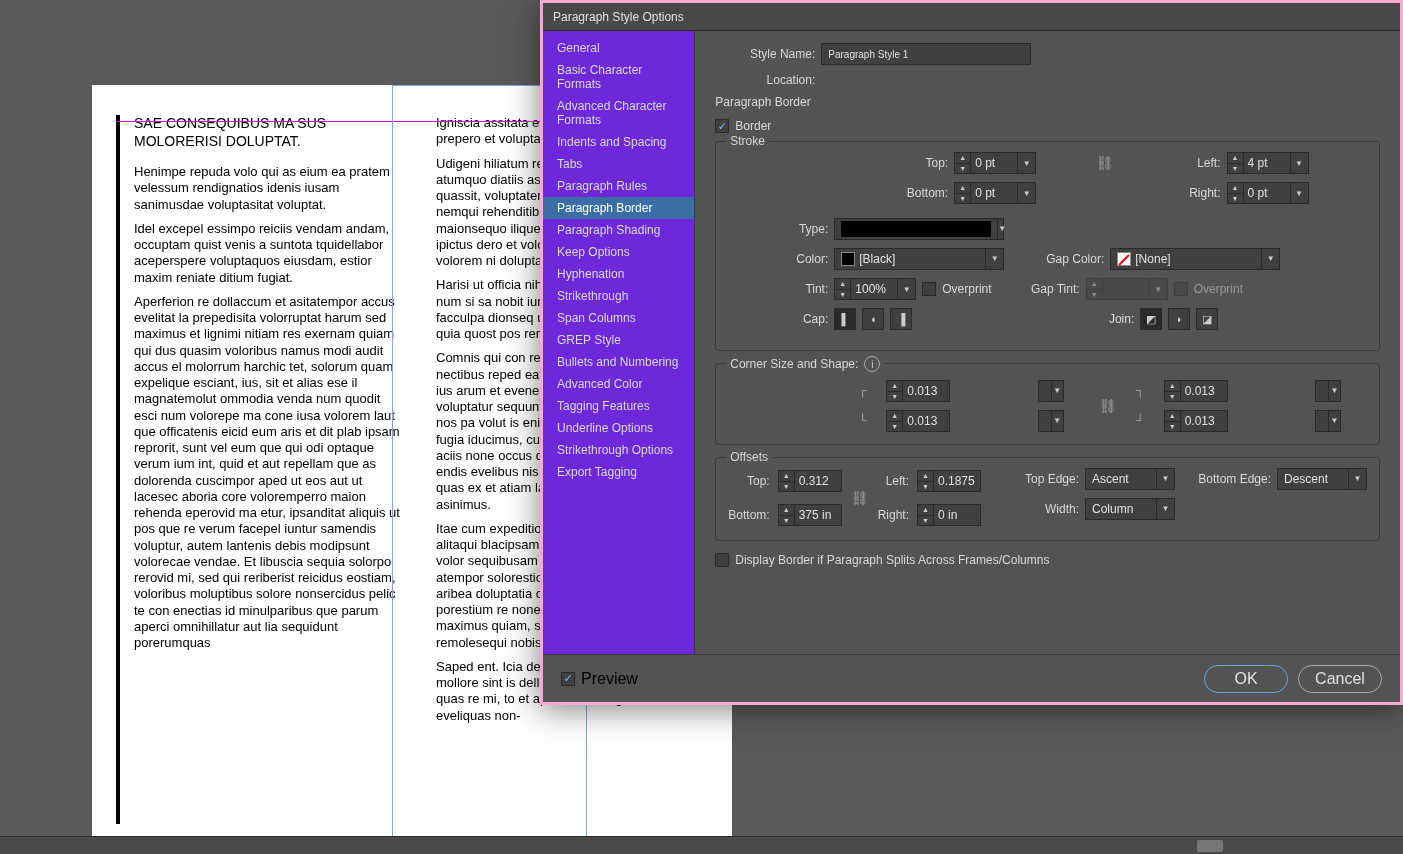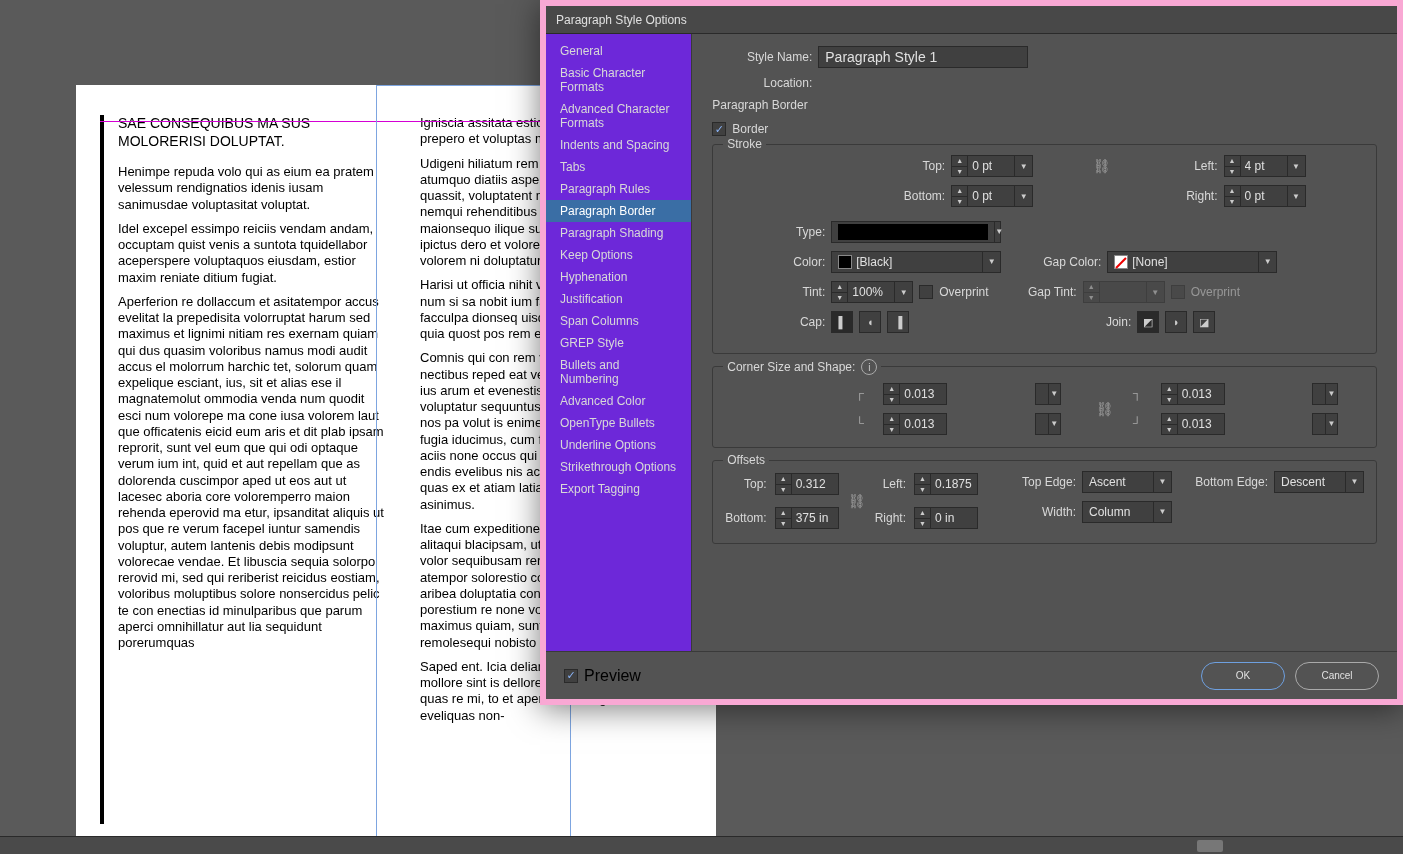--- a/index.html
+++ b/index.html
@@ -1,44 +1,44 @@
 <!DOCTYPE html>
 <html><head>
 <meta charset="utf-8">
 <style>
 * { box-sizing: border-box; margin: 0; padding: 0; font-family: -apple-system, "Segoe UI", Arial, sans-serif; }
 body { background: #5a5a5a; width: 1403px; height: 854px; overflow: hidden; position: relative; }
 
 
-.doc-area { position: absolute; left: 76px; top: 85px; width: 640px; height: 769px; background: #fff; }
+.doc-area { position: absolute; left: 92px; top: 85px; width: 640px; height: 769px; background: #fff; }
 .doc-inner { display: flex; gap: 30px; padding: 30px 24px; height: 100%; }
 .col { flex: 1; font-family: "Times New Roman", serif; font-size: 13px; line-height: 1.25; color: #000; }
 .col.col1 { border-left: 4px solid #000; padding-left: 14px; }
 .doc-heading { font-size: 14px; font-weight: normal; margin-bottom: 14px; }
 .doc-p { margin-bottom: 8px; }
 .doc-frame { position:absolute; border:1px solid #7da5e0; pointer-events:none; }
 .doc-frame.f2 { left:300px; top:0; width:195px; height:769px; border-color:#7da5e0; }
 .magenta-guide { position:absolute; left:24px; right:40px; top:36px; height:0; border-top:1px solid #d400d4; }
 
 
-.dialog { position: absolute; left: 540px; top: 0; width: 863px; height: 705px; background: #535353; box-shadow: 0 4px 30px rgba(0,0,0,.5); border: 6px solid #f9a8d4; }
+.dialog { position: absolute; left: 540px; top: 0; width: 863px; height: 705px; background: #535353; box-shadow: 0 4px 30px rgba(0,0,0,.5); border: 3px solid #f9a8d4; }
 .dialog-title { height: 28px; line-height: 28px; padding: 0 10px; color: #e0e0e0; font-size: 12px; background: #484848; border-bottom: 1px solid #2a2a2a; }
 .dialog-body { display: flex; height: calc(100% - 28px - 48px); }
 .sidebar { width: 195px; background: #6d28d9; border-right: 1px solid #3a3a3a; padding-top: 6px; }
 .sidebar-item { padding: 4px 14px; font-size: 12px; color: #d8d8d8; cursor: pointer; }
 .sidebar-item.active { background: #3a6ea5; color: #fff; }
 .panel { flex: 1; padding: 16px 20px 8px 20px; color: #d8d8d8; font-size: 12px; position: relative; }
 
 .row { display:flex; align-items:center; gap:6px; margin-bottom:8px; }
 .row.right { }
 .label { text-align:right; min-width:70px; }
 .label.wide { min-width:100px; }
 .panel h3 { font-size:12px; font-weight:normal; margin:6px 0 10px 0; }
 
-.text-input { background:#404040; border:1px solid #2a2a2a; color:#e0e0e0; padding:2px 6px; font-size:14px; height:22px; }
+.text-input { background:#404040; border:1px solid #2a2a2a; color:#e0e0e0; padding:2px 6px; font-size:10px; height:22px; }
 .text-input.wide { width:210px; }
 .spinner { display:flex; align-items:center; }
 .spinner .btns { width:16px; height:22px; background:#404040; border:1px solid #2a2a2a; border-right:none; display:flex; flex-direction:column; }
 .spinner .btns span { flex:1; display:flex; align-items:center; justify-content:center; font-size:7px; color:#ccc; cursor:pointer; }
 .spinner .btns span:first-child { border-bottom:1px solid #2a2a2a; }
 .spinner input { width:48px; height:22px; background:#404040; border:1px solid #2a2a2a; color:#e0e0e0; padding:0 4px; font-size:12px; }
 .dropdown-btn { width:18px; height:22px; background:#404040; border:1px solid #2a2a2a; border-left:none; display:flex; align-items:center; justify-content:center; font-size:8px; color:#ccc; cursor:pointer; }
 
 .select { display:flex; align-items:center; height:22px; background:#404040; border:1px solid #2a2a2a; }
 .select .val { flex:1; padding:0 6px; color:#e0e0e0; font-size:12px; display:flex; align-items:center; gap:4px; }
@@ -54,21 +54,21 @@
 .icon-btn { width:22px; height:22px; background:#404040; border:1px solid #2a2a2a; display:inline-flex; align-items:center; justify-content:center; color:#ccc; font-size:11px; cursor:pointer; }
 .icon-btn.active { background:#2a2a2a; }
 
 .group { border:1px solid #3a3a3a; border-radius:3px; padding:10px 12px 12px; margin-bottom:12px; position:relative; }
 .group > .legend { position:absolute; top:-8px; left:10px; background:#535353; padding:0 4px; font-size:12px; color:#d8d8d8; }
 
 .link-icon { width:20px; text-align:center; color:#aaa; font-size:14px; }
 
 .footer { position:absolute; left:0; right:0; bottom:0; height:48px; display:flex; align-items:center; padding:0 18px; border-top:1px solid #3a3a3a; }
 .footer .spacer { flex:1; }
-.btn { min-width:84px; height:28px; border:1px solid #aaa; border-radius:14px; background:transparent; color:#e0e0e0; font-size:10px; cursor:pointer; margin-left:10px; }
+.btn { min-width:84px; height:28px; border:1px solid #aaa; border-radius:14px; background:transparent; color:#e0e0e0; font-size:16px; cursor:pointer; margin-left:10px; }
 .btn.primary { border-color:#6ea0e0; }
 
 .stroke-grid { display:grid; grid-template-columns: auto auto 36px auto auto; row-gap:8px; align-items:center; }
 .stroke-grid .lbl { text-align:right; padding-right:6px; }
 
 .offsets-grid { display:grid; grid-template-columns:auto auto 20px auto auto; gap:8px 8px; align-items:center; }
 
 .corner-grid { display:grid; grid-template-columns: 20px auto 52px 30px 20px auto 52px; gap:8px; align-items:center; }
 .corner-shape { width:26px; height:22px; }
 .small-icon { width:16px; height:16px; color:#aaa; }
@@ -118,26 +118,26 @@
         <div class="sidebar-item">General</div>
         <div class="sidebar-item">Basic Character Formats</div>
         <div class="sidebar-item">Advanced Character Formats</div>
         <div class="sidebar-item">Indents and Spacing</div>
         <div class="sidebar-item">Tabs</div>
         <div class="sidebar-item">Paragraph Rules</div>
         <div class="sidebar-item active">Paragraph Border</div>
         <div class="sidebar-item">Paragraph Shading</div>
         <div class="sidebar-item">Keep Options</div>
         <div class="sidebar-item">Hyphenation</div>
-        <div class="sidebar-item">Justification</div>
+        <div class="sidebar-item">Strikethrough</div>
         <div class="sidebar-item">Span Columns</div>
         <div class="sidebar-item">GREP Style</div>
         <div class="sidebar-item">Bullets and Numbering</div>
         <div class="sidebar-item">Advanced Color</div>
-        <div class="sidebar-item">OpenType Bullets</div>
+        <div class="sidebar-item">Tagging Features</div>
         <div class="sidebar-item">Underline Options</div>
         <div class="sidebar-item">Strikethrough Options</div>
         <div class="sidebar-item">Export Tagging</div>
       </div>
 
     <div class="panel">
 
       <div class="row right" style="margin-top:-4px;">
         <span class="label wide">Style Name:</span>
         <input class="text-input wide" value="Paragraph Style 1" style="">
@@ -396,20 +396,24 @@
               <span class="label">Width:</span>
               <div class="select" style="width:90px">
                   <span class="val">Column</span>
                   <span class="dd">▼</span>
                 </div>
             </div>
           </div>
         </div>
       </div>
 
+      <div class="row">
+        <span class="checkbox"></span>
+        <span>Display Border if Paragraph Splits Across Frames/Columns</span>
+      </div>
 
     </div>
   </div>
 
   <div class="footer">
     <span class="checkbox on"></span>
     <span style="margin-left:6px">Preview</span>
     <span class="spacer"></span>
     <button class="btn primary">OK</button>
     <button class="btn">Cancel</button>

